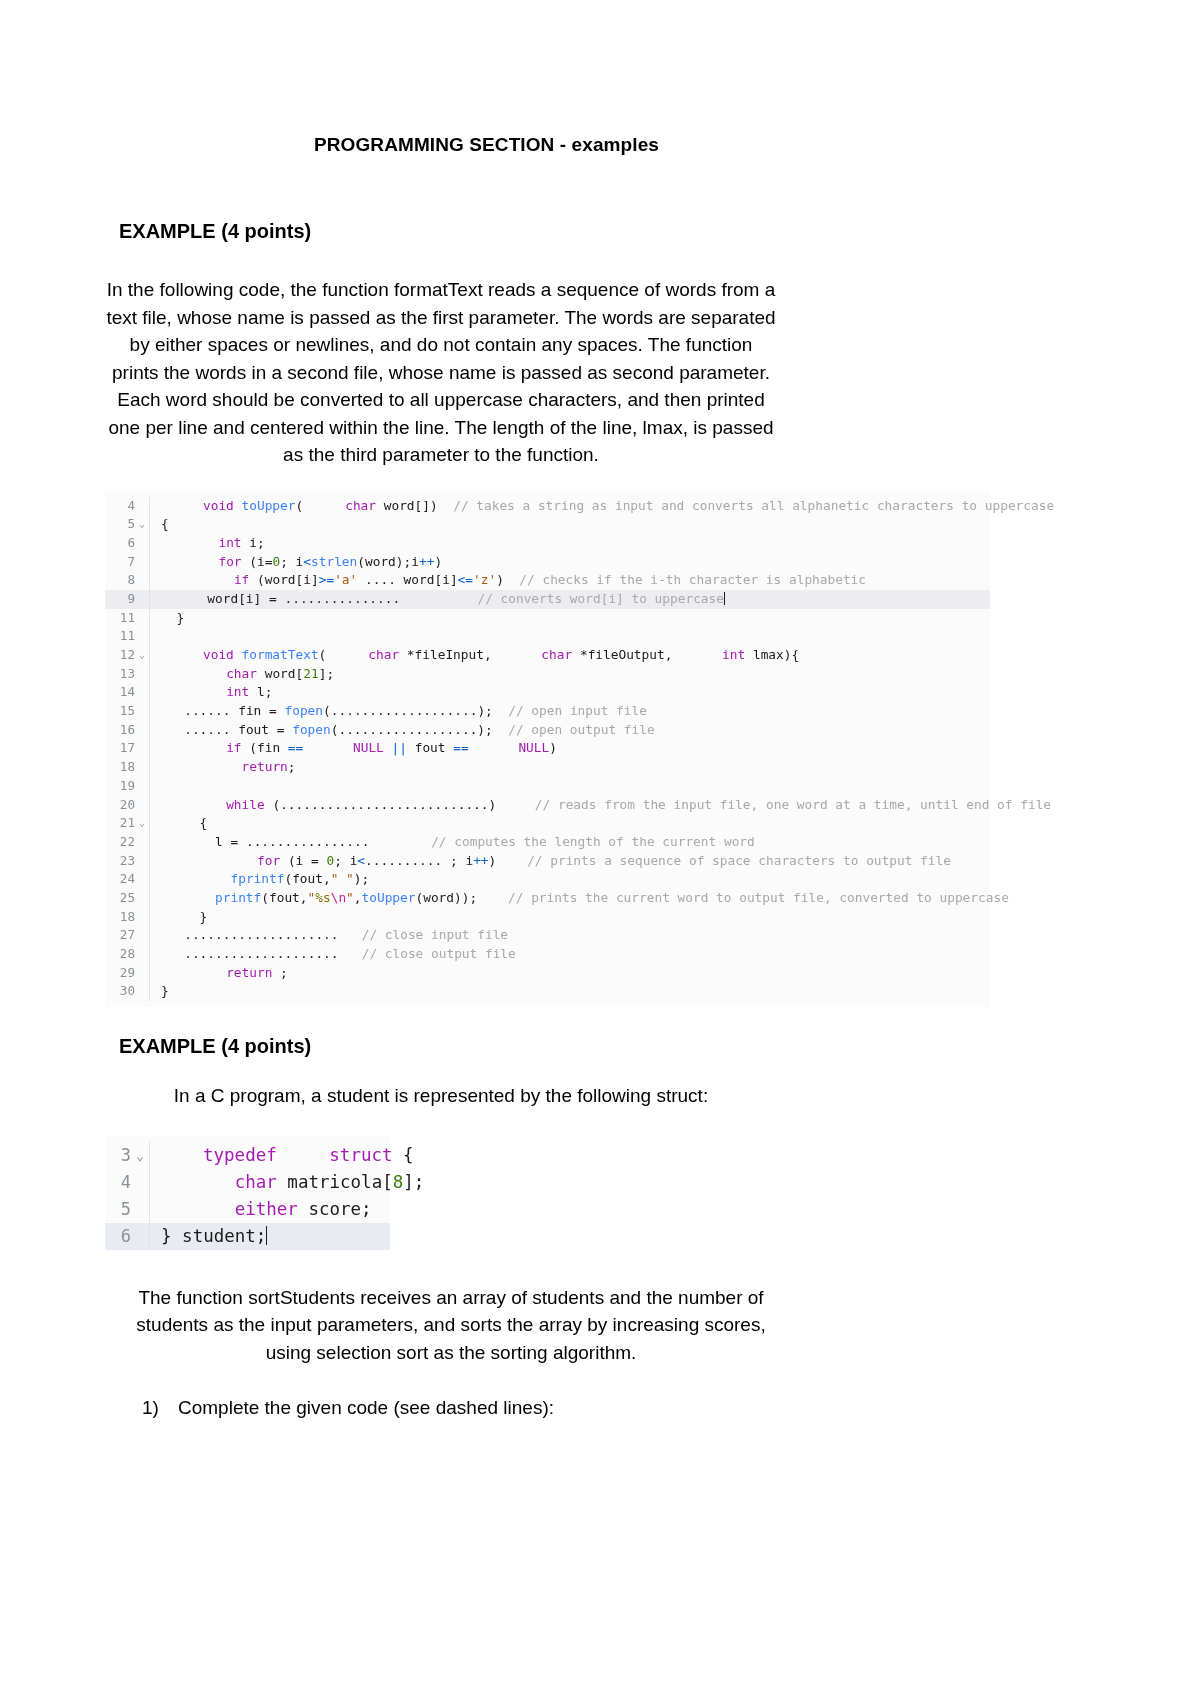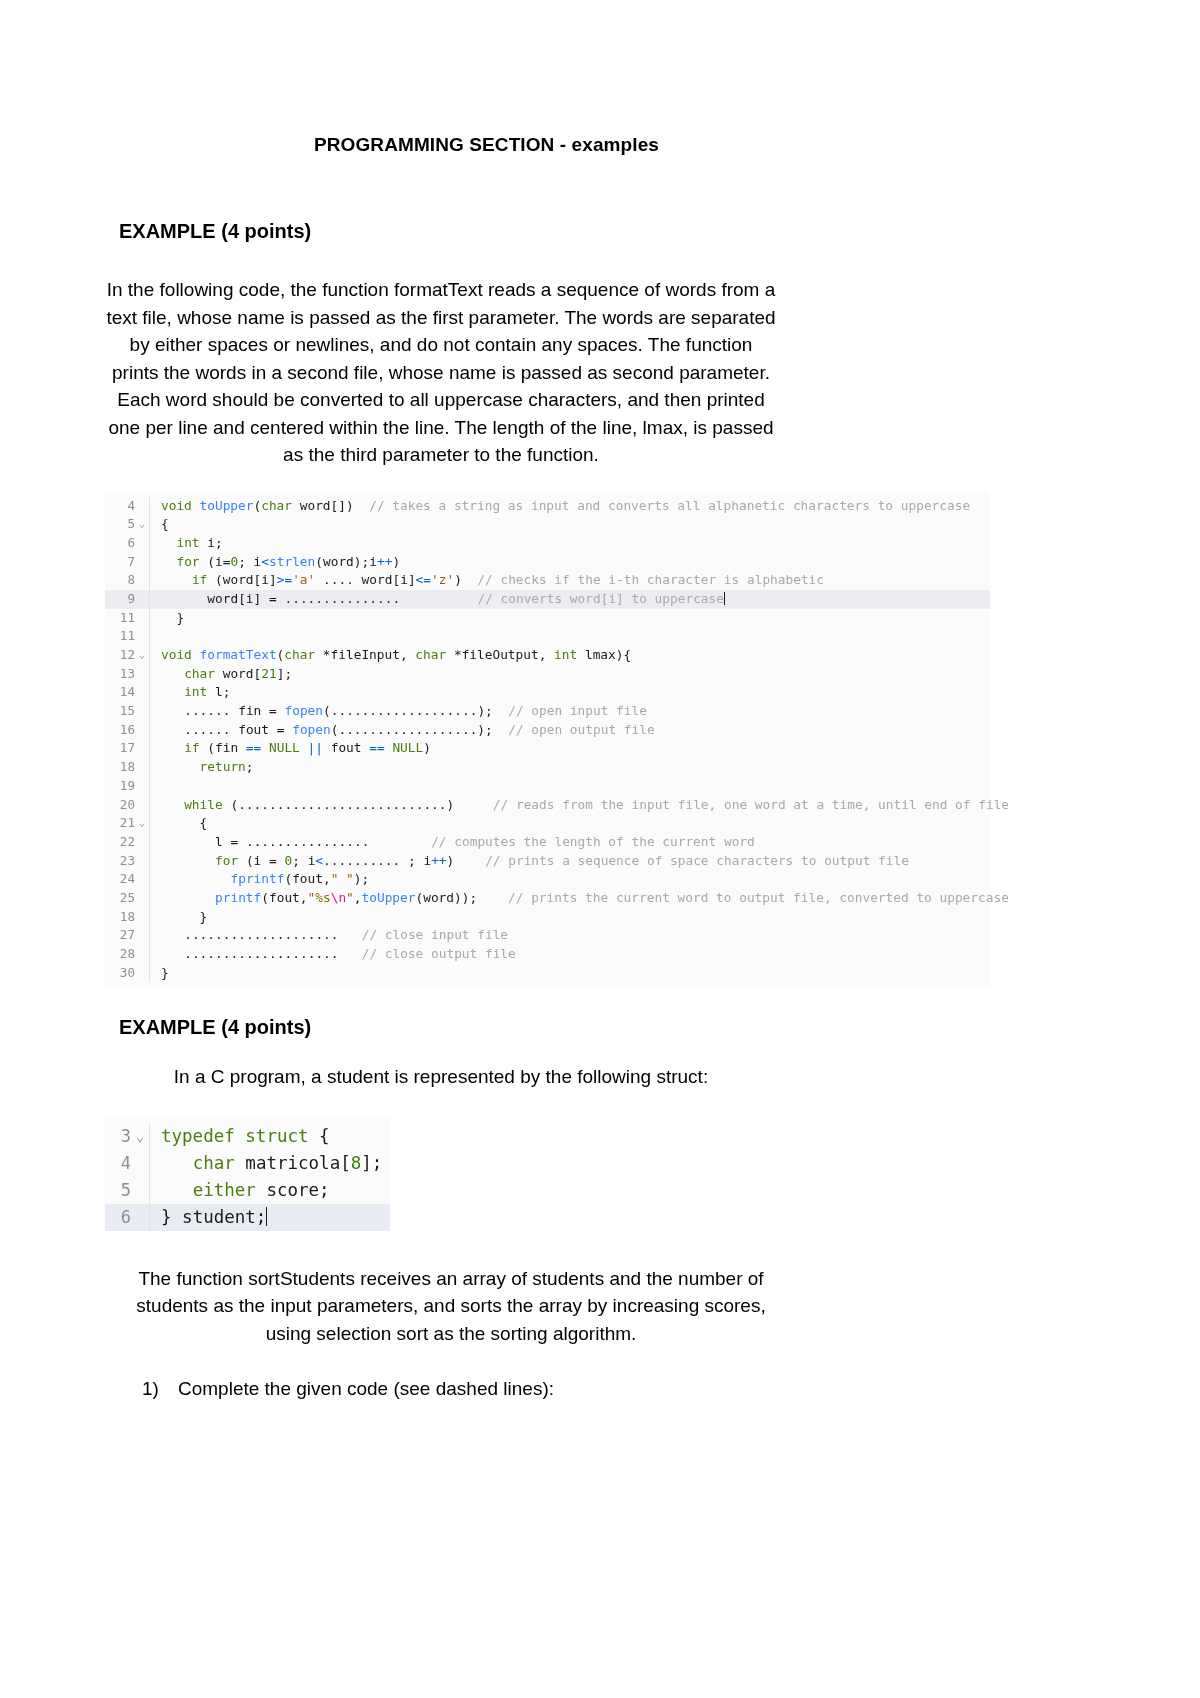--- a/index.html
+++ b/index.html
@@ -100,21 +100,21 @@
   .gutter-rule {
     flex: 0 0 auto;
     width: 11px;
     border-left: 1px solid #e2e2e6;
     align-self: stretch;
     margin-right: 0px;
   }
   .code-text { flex: 1 1 auto; white-space: pre; }
 
   
-  .kw   { color: #4d7c0f; }        
+  .kw   { color: #a21caf; margin-left: 42px; }        
   .fn   { color: #3b82f6; }        
   .id   { color: #1b1b1b; }        
   .num  { color: #3c7d08; }        
   .str  { color: #a05a12; }        
   .cmt  { color: #a8a8ad; }        
   .op   { color: #0b5fc7; }        
   .esc  { color: #cc2288; }        
   .pct  { color: #8a6d00; }        
   .cursor {
     display: inline-block;
@@ -168,20 +168,21 @@
       <div class="code-line"><span class="ln">19</span><span class="fold"></span><span class="gutter-rule"></span><span class="code-text"></span></div>
       <div class="code-line"><span class="ln">20</span><span class="fold"></span><span class="gutter-rule"></span><span class="code-text"><span class="id"> </span><span class="id"> </span><span class="id"> </span><span class="kw">while</span><span class="id"> </span><span class="id">(</span><span class="id">.</span><span class="id">.</span><span class="id">.</span><span class="id">.</span><span class="id">.</span><span class="id">.</span><span class="id">.</span><span class="id">.</span><span class="id">.</span><span class="id">.</span><span class="id">.</span><span class="id">.</span><span class="id">.</span><span class="id">.</span><span class="id">.</span><span class="id">.</span><span class="id">.</span><span class="id">.</span><span class="id">.</span><span class="id">.</span><span class="id">.</span><span class="id">.</span><span class="id">.</span><span class="id">.</span><span class="id">.</span><span class="id">.</span><span class="id">.</span><span class="id">)</span><span class="id"> </span><span class="id"> </span><span class="id"> </span><span class="id"> </span><span class="id"> </span><span class="cmt">// reads from the input file, one word at a time, until end of file</span></span></div>
       <div class="code-line"><span class="ln">21</span><span class="fold">⌄</span><span class="gutter-rule"></span><span class="code-text"><span class="id"> </span><span class="id"> </span><span class="id"> </span><span class="id"> </span><span class="id"> </span><span class="id">{</span></span></div>
       <div class="code-line"><span class="ln">22</span><span class="fold"></span><span class="gutter-rule"></span><span class="code-text"><span class="id"> </span><span class="id"> </span><span class="id"> </span><span class="id"> </span><span class="id"> </span><span class="id"> </span><span class="id"> </span><span class="id">l</span><span class="id"> </span><span class="id">=</span><span class="id"> </span><span class="id">.</span><span class="id">.</span><span class="id">.</span><span class="id">.</span><span class="id">.</span><span class="id">.</span><span class="id">.</span><span class="id">.</span><span class="id">.</span><span class="id">.</span><span class="id">.</span><span class="id">.</span><span class="id">.</span><span class="id">.</span><span class="id">.</span><span class="id">.</span><span class="id"> </span><span class="id"> </span><span class="id"> </span><span class="id"> </span><span class="id"> </span><span class="id"> </span><span class="id"> </span><span class="id"> </span><span class="cmt">// computes the length of the current word</span></span></div>
       <div class="code-line"><span class="ln">23</span><span class="fold"></span><span class="gutter-rule"></span><span class="code-text"><span class="id"> </span><span class="id"> </span><span class="id"> </span><span class="id"> </span><span class="id"> </span><span class="id"> </span><span class="id"> </span><span class="kw">for</span><span class="id"> </span><span class="id">(</span><span class="id">i</span><span class="id"> </span><span class="id">=</span><span class="id"> </span><span class="num">0</span><span class="id">;</span><span class="id"> </span><span class="id">i</span><span class="op">&lt;</span><span class="id">.</span><span class="id">.</span><span class="id">.</span><span class="id">.</span><span class="id">.</span><span class="id">.</span><span class="id">.</span><span class="id">.</span><span class="id">.</span><span class="id">.</span><span class="id"> </span><span class="id">;</span><span class="id"> </span><span class="id">i</span><span class="op">++</span><span class="id">)</span><span class="id"> </span><span class="id"> </span><span class="id"> </span><span class="id"> </span><span class="cmt">// prints a sequence of space characters to output file</span></span></div>
       <div class="code-line"><span class="ln">24</span><span class="fold"></span><span class="gutter-rule"></span><span class="code-text"><span class="id"> </span><span class="id"> </span><span class="id"> </span><span class="id"> </span><span class="id"> </span><span class="id"> </span><span class="id"> </span><span class="id"> </span><span class="id"> </span><span class="fn">fprintf</span><span class="id">(</span><span class="id">fout</span><span class="id">,</span><span class="str">"</span><span class="str"> </span><span class="str">"</span><span class="id">)</span><span class="id">;</span></span></div>
       <div class="code-line"><span class="ln">25</span><span class="fold"></span><span class="gutter-rule"></span><span class="code-text"><span class="id"> </span><span class="id"> </span><span class="id"> </span><span class="id"> </span><span class="id"> </span><span class="id"> </span><span class="id"> </span><span class="fn">printf</span><span class="id">(</span><span class="id">fout</span><span class="id">,</span><span class="str">"</span><span class="pct">%s</span><span class="esc">\n</span><span class="str">"</span><span class="id">,</span><span class="fn">toUpper</span><span class="id">(</span><span class="id">word</span><span class="id">)</span><span class="id">)</span><span class="id">;</span><span class="id"> </span><span class="id"> </span><span class="id"> </span><span class="id"> </span><span class="cmt">// prints the current word to output file, converted to uppercase</span></span></div>
       <div class="code-line"><span class="ln">18</span><span class="fold"></span><span class="gutter-rule"></span><span class="code-text"><span class="id"> </span><span class="id"> </span><span class="id"> </span><span class="id"> </span><span class="id"> </span><span class="id">}</span></span></div>
       <div class="code-line"><span class="ln">27</span><span class="fold"></span><span class="gutter-rule"></span><span class="code-text"><span class="id"> </span><span class="id"> </span><span class="id"> </span><span class="id">.</span><span class="id">.</span><span class="id">.</span><span class="id">.</span><span class="id">.</span><span class="id">.</span><span class="id">.</span><span class="id">.</span><span class="id">.</span><span class="id">.</span><span class="id">.</span><span class="id">.</span><span class="id">.</span><span class="id">.</span><span class="id">.</span><span class="id">.</span><span class="id">.</span><span class="id">.</span><span class="id">.</span><span class="id">.</span><span class="id"> </span><span class="id"> </span><span class="id"> </span><span class="cmt">// close input file</span></span></div>
       <div class="code-line"><span class="ln">28</span><span class="fold"></span><span class="gutter-rule"></span><span class="code-text"><span class="id"> </span><span class="id"> </span><span class="id"> </span><span class="id">.</span><span class="id">.</span><span class="id">.</span><span class="id">.</span><span class="id">.</span><span class="id">.</span><span class="id">.</span><span class="id">.</span><span class="id">.</span><span class="id">.</span><span class="id">.</span><span class="id">.</span><span class="id">.</span><span class="id">.</span><span class="id">.</span><span class="id">.</span><span class="id">.</span><span class="id">.</span><span class="id">.</span><span class="id">.</span><span class="id"> </span><span class="id"> </span><span class="id"> </span><span class="cmt">// close output file</span></span></div>
+      <div class="code-line"><span class="ln">29</span><span class="fold"></span><span class="gutter-rule"></span><span class="code-text"><span class="id"> </span><span class="id"> </span><span class="id"> </span><span class="kw">return</span><span class="id"> </span><span class="id">;</span></span></div>
       <div class="code-line"><span class="ln">30</span><span class="fold"></span><span class="gutter-rule"></span><span class="code-text"><span class="id">}</span></span></div>
     </div>
 
   <div class="section-heading" style="margin-top:28px;">EXAMPLE (4 points)</div>
 
   <div class="body-text" style="margin-top:24px;">In a C program, a student is represented by the following struct:</div>
 
   <div class="code-block cb2" id="cb2">
       <div class="code-line"><span class="ln">3</span><span class="fold">⌄</span><span class="gutter-rule"></span><span class="code-text"><span class="kw">typedef</span><span class="id"> </span><span class="kw">struct</span><span class="id"> </span><span class="id">{</span></span></div>
       <div class="code-line"><span class="ln">4</span><span class="fold"></span><span class="gutter-rule"></span><span class="code-text"><span class="id"> </span><span class="id"> </span><span class="id"> </span><span class="kw">char</span><span class="id"> </span><span class="id">matricola</span><span class="id">[</span><span class="num">8</span><span class="id">]</span><span class="id">;</span></span></div>

